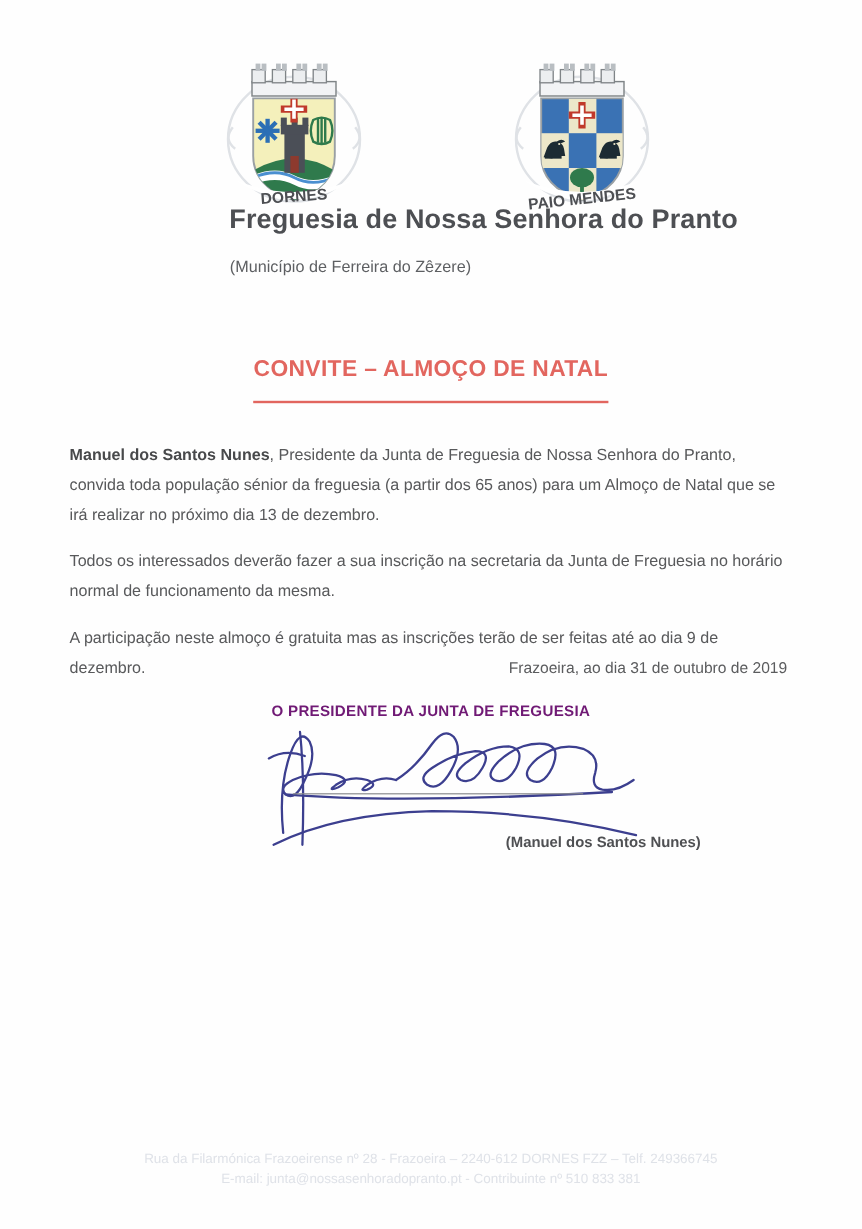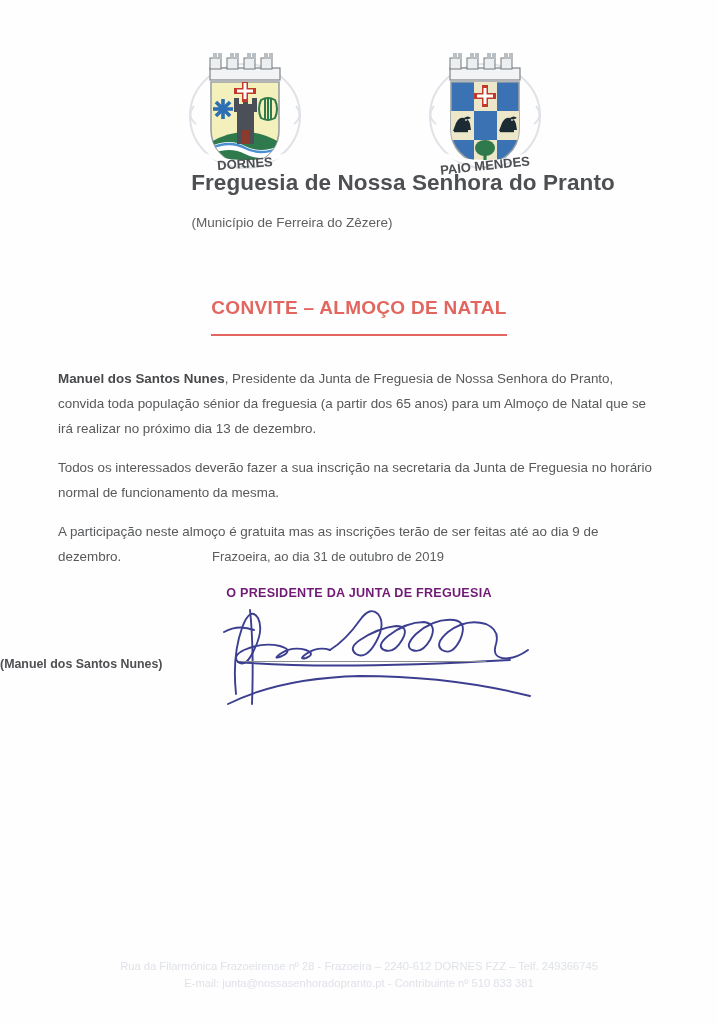--- a/index.html
+++ b/index.html
@@ -95,21 +95,21 @@
   }
   .para:last-child { margin-bottom: 0; }
   .para b { font-weight: bold; color: #48494b; }
 
   
   .place-date {
     position: absolute;
     top: 549px;
     left: 0;
     width: 656px;
-    text-align: center;
+    text-align: right;
     font-size: 13px;
     color: #5b5c5e;
   }
   .signature-title {
     position: absolute;
     top: 586px;
     left: 0;
     width: 718px;
     text-align: center;
     font-size: 12.6px;
@@ -137,24 +137,24 @@
   .sig-rule {
     position: absolute;
     top: 661px;
     left: 244px;
     width: 242px;
     height: 1px;
     background: #8b8c8e;
   }
   .sig-name {
     position: absolute;
-    top: 657px;
+    top: 695px;
     left: 0;
     width: 584px;
-    text-align: left;
+    text-align: right;
     font-size: 12.4px;
     font-weight: bold;
     color: #4f5053;
   }
 
   
   .footer {
     position: absolute;
     top: 958px;
     left: 0;

